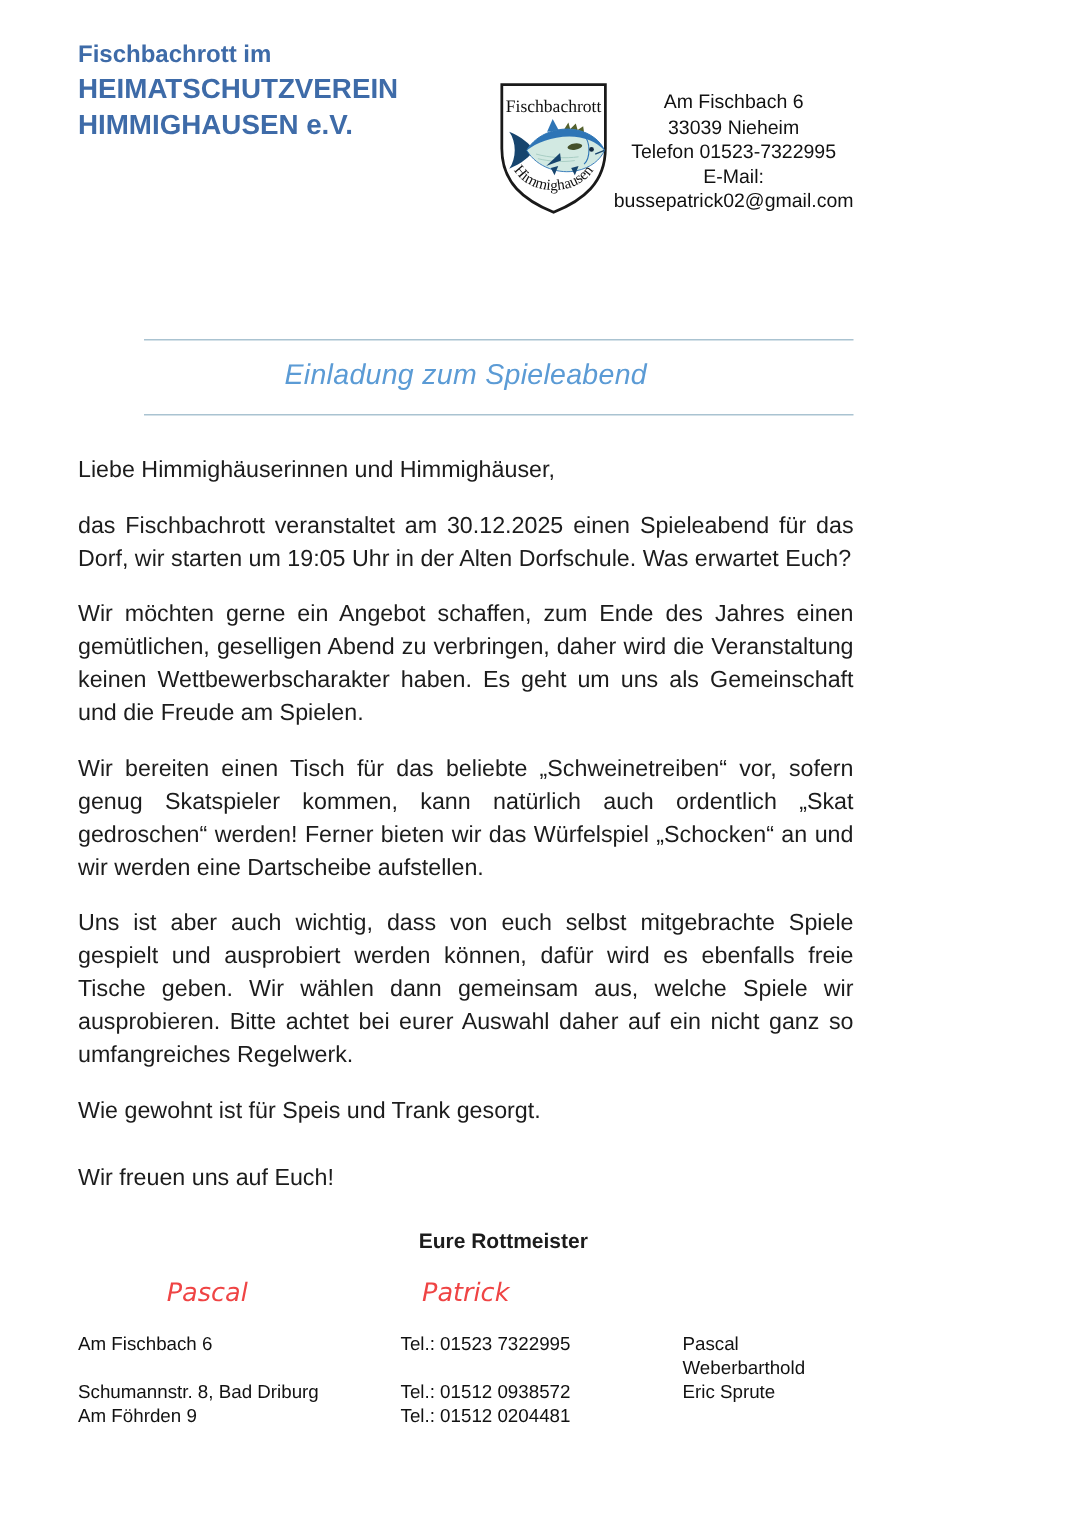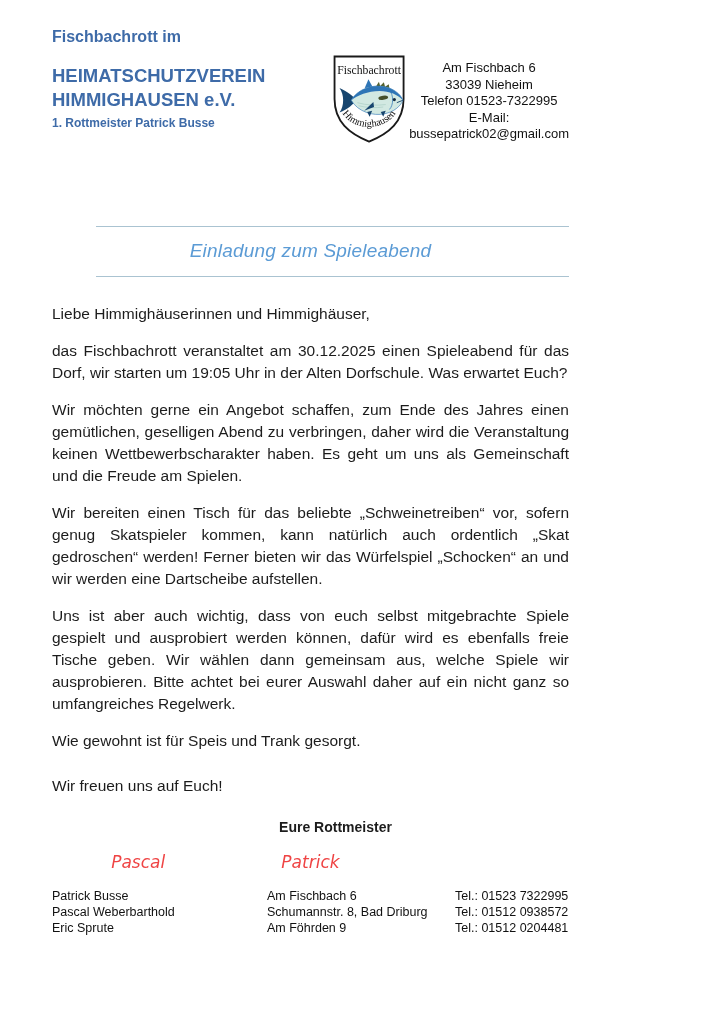--- a/index.html
+++ b/index.html
@@ -11,21 +11,21 @@
     background: #ffffff;
     font-family: "Liberation Sans", sans-serif;
     color: #1c1c1c;
     padding: 24px 43px 0 52px;
     overflow: hidden;
   }
   
   .letterhead { display: flex; justify-content: space-between; align-items: flex-start; }
   .org-block { padding-top: 2px; color: #3e6ba8; }
   .org-line1 { font-size: 16px; font-weight: bold; line-height: 21px; }
-  .org-line2 { font-size: 18.5px; font-weight: bold; line-height: 24px; margin-top: 17px; }
+  .org-line2 { font-size: 18.5px; font-weight: bold; line-height: 24px; }
   .org-line3 { font-size: 12px; font-weight: bold; line-height: 17px; margin-top: 3px; }
   .right-col { width: 240px; display: flex; flex-direction: row; align-items: center; flex: none; }
   .logo-emblem { display: block; margin-top: 2px; }
   .contact-block { margin-top: 7px; text-align: center; font-size: 13px; line-height: 16.5px; color: #111; }
   
   .rule {
     border: none;
     border-top: 1.5px solid #aac3d1;
     margin: 0 0 0 44px;
     height: 0;
@@ -75,21 +75,20 @@
 </style>
 </head>
 <body>
 
 <div class="page">
 
   <div class="letterhead">
     <div class="org-block">
       <div class="org-line1">Fischbachrott im</div>
       <div class="org-line2">HEIMATSCHUTZVEREIN HIMMIGHAUSEN e.V.</div>
-      <div class="org-line3">1. Rottmeister Patrick Busse</div>
     </div>
 
     <div class="right-col">
 
       <svg class="logo-emblem" width="128" height="146" viewBox="0 0 130 148" xmlns="http://www.w3.org/2000/svg">
         <path d="M9 5 H121 V74 C121 111 97 130 65 143 C33 130 9 111 9 74 Z" fill="#ffffff" stroke="#1a1a1a" stroke-width="3"></path>
         <text x="65" y="34" text-anchor="middle" font-family="Liberation Serif, serif" font-size="19" fill="#111111">Fischbachrott</text>
 
         <g>
           <path d="M17 56 C25 67 25 85 17 96 C31 90 39 83 44 76 C39 69 31 62 17 56 Z" fill="#17456e"></path>
@@ -141,21 +140,20 @@
   </div>
 
   <div class="rottmeister">Eure Rottmeister</div>
 
   <div class="signatures">
     <div class="sig">Pascal</div>
     <div class="sig">Patrick</div>
   </div>
 
   <div class="footer-table">
-    <div>Patrick Busse</div>
     <div>Am Fischbach 6</div>
     <div>Tel.: 01523 7322995</div>
 
     <div>Pascal Weberbarthold</div>
     <div>Schumannstr. 8, Bad Driburg</div>
     <div>Tel.: 01512 0938572</div>
 
     <div>Eric Sprute</div>
     <div>Am Föhrden 9</div>
     <div>Tel.: 01512 0204481</div>

